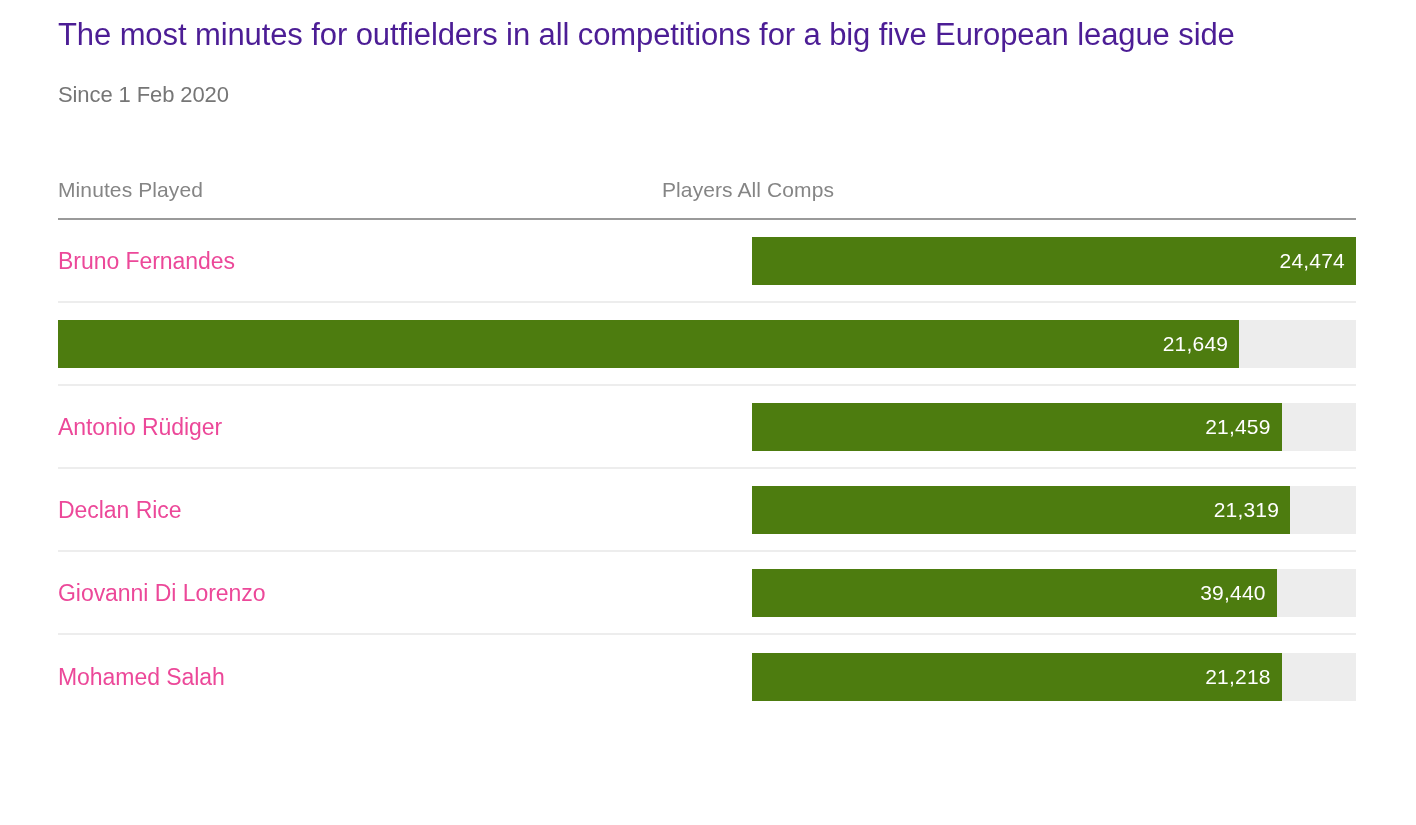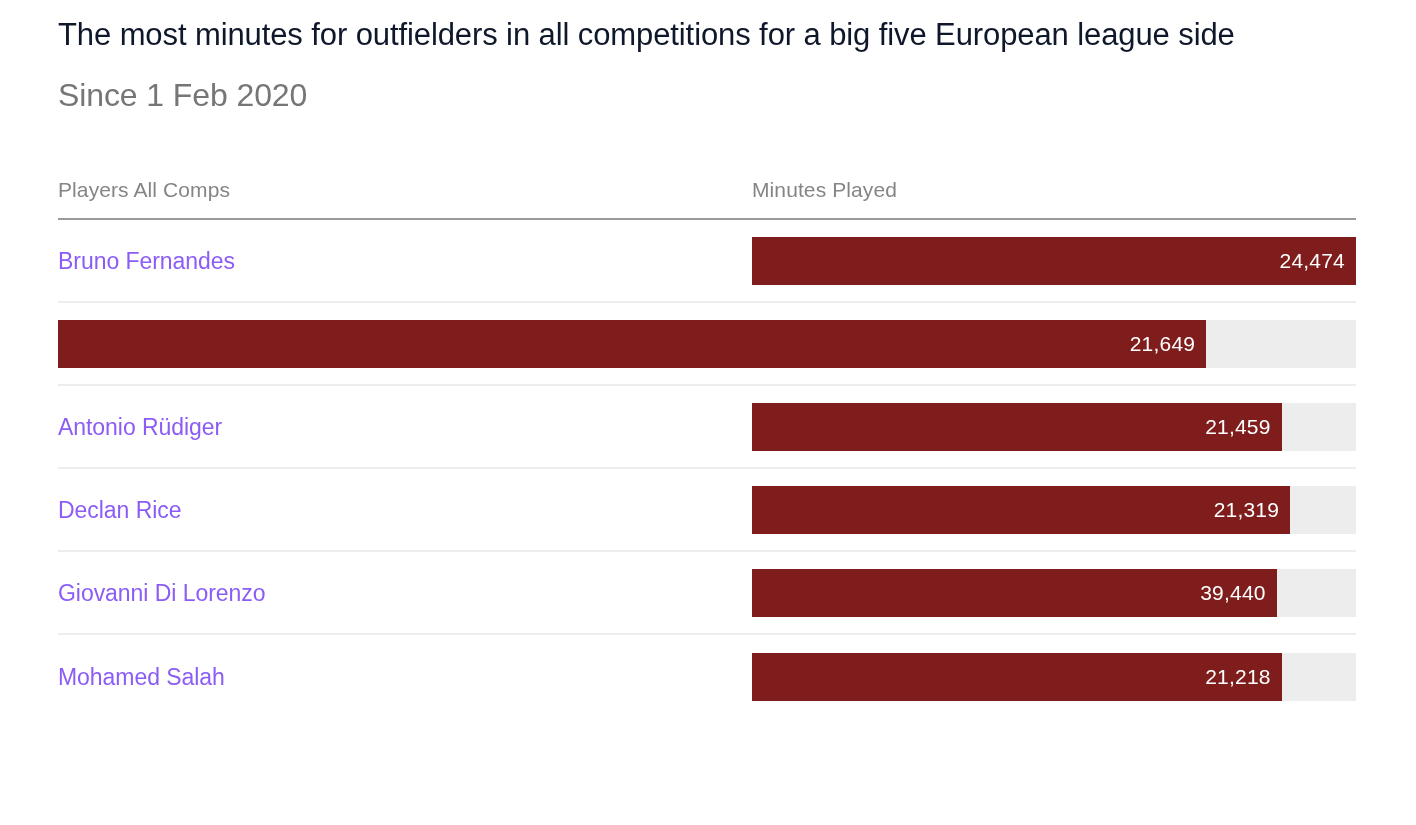--- a/index.html
+++ b/index.html
@@ -24,28 +24,28 @@
   
   .head {
     padding: 0 60px 0 58px;
   }
   .title {
     margin: 0;
     padding-top: 14px;
     font-size: 31px;
     line-height: 41px;
     font-weight: 400;
-    color: #0f172a;
+    color: #4c1d95;
     letter-spacing: -0.1px;
     max-width: 1180px;
   }
   .subtitle {
     margin: 0;
     padding-top: 24px;
-    font-size: 32px;
+    font-size: 22px;
     line-height: 32px;
     font-weight: 400;
     color: #767676;
     letter-spacing: -0.1px;
   }
 
   
   .table {
     margin-top: 47px;
     padding: 0 60px 0 58px;
@@ -84,21 +84,21 @@
     border-bottom: 2px solid #ededed;
     box-sizing: border-box;
   }
   .row:last-child {
     border-bottom: none;
   }
   .cell-name {
     flex: 0 0 694px;
     font-size: 23px;
     line-height: 28px;
-    color: #8b5cf6;
+    color: #ec4899;
     font-weight: 400;
     letter-spacing: -0.05px;
     white-space: nowrap;
   }
   .cell-bar {
     flex: 1 1 auto;
     height: 48px;
     position: relative;
   }
   .bar-track {
@@ -107,21 +107,21 @@
     top: 0;
     width: 100%;
     height: 48px;
     background: #ededed;
   }
   .bar-fill {
     position: absolute;
     left: 0;
     top: 0;
     height: 48px;
-    background: #7f1d1d;
+    background: #4d7c0f;
     display: flex;
     align-items: center;
     justify-content: flex-end;
   }
   .bar-value {
     color: #ffffff;
     font-size: 21px;
     line-height: 25px;
     font-weight: 400;
     padding-right: 11px;
@@ -135,39 +135,39 @@
 <div class="page">
 
   <div class="head">
     <h1 class="title">The most minutes for outfielders in all competitions for a big five European league side</h1>
     <p class="subtitle">Since 1 Feb 2020</p>
   </div>
 
   <div class="table">
 
     <div class="thead">
+      <div class="th th-value">Minutes Played</div>
       <div class="th th-name">Players All Comps</div>
-      <div class="th th-value">Minutes Played</div>
     </div>
     <div class="thead-rule"></div>
 
     <div class="rows" id="rows">
         <div class="row">
           <div class="cell-name">Bruno Fernandes</div>
           <div class="cell-bar">
             <div class="bar-track"></div>
             <div class="bar-fill" style="width: 100%;">
               <span class="bar-value">24,474</span>
             </div>
           </div>
         </div>
         <div class="row">
           <div class="cell-bar">
             <div class="bar-track"></div>
-            <div class="bar-fill" style="width: 88.4571%;">
+            <div class="bar-fill" style="width: 88.4571%; padding-left: 33px;">
               <span class="bar-value">21,649</span>
             </div>
           </div>
         </div>
         <div class="row">
           <div class="cell-name">Antonio Rüdiger</div>
           <div class="cell-bar">
             <div class="bar-track"></div>
             <div class="bar-fill" style="width: 87.6808%;">
               <span class="bar-value">21,459</span>

